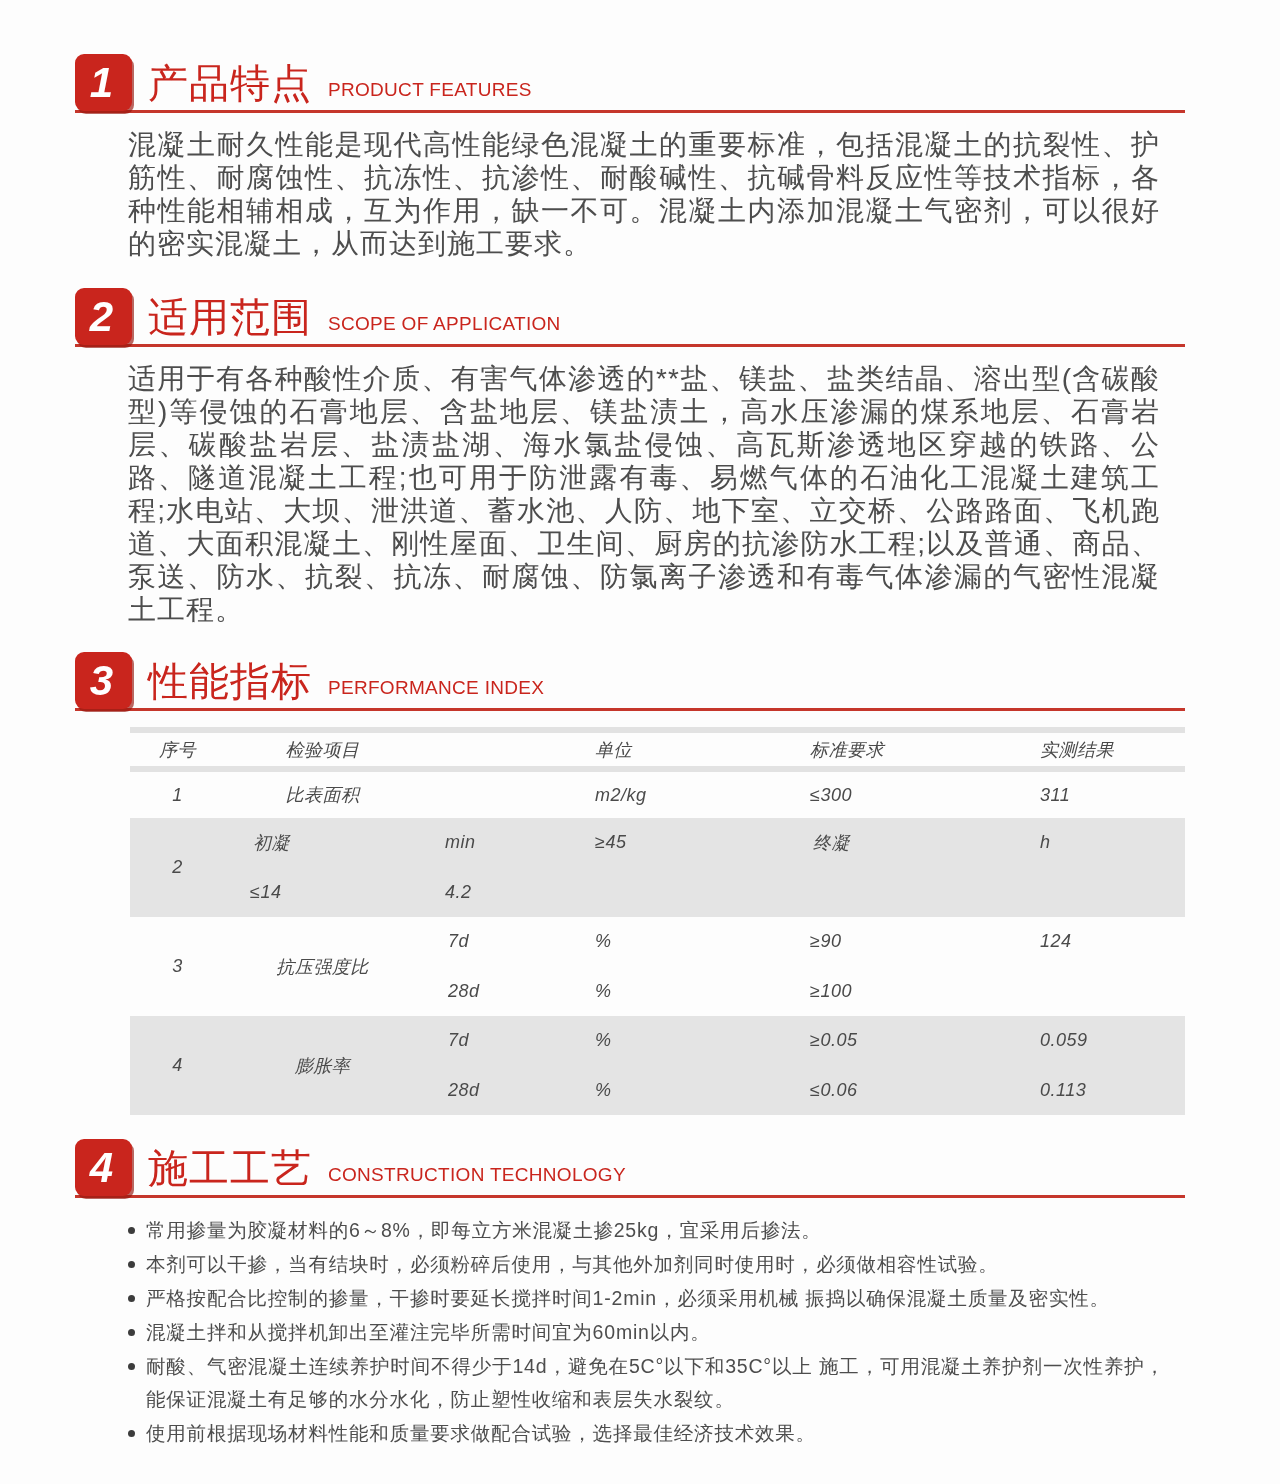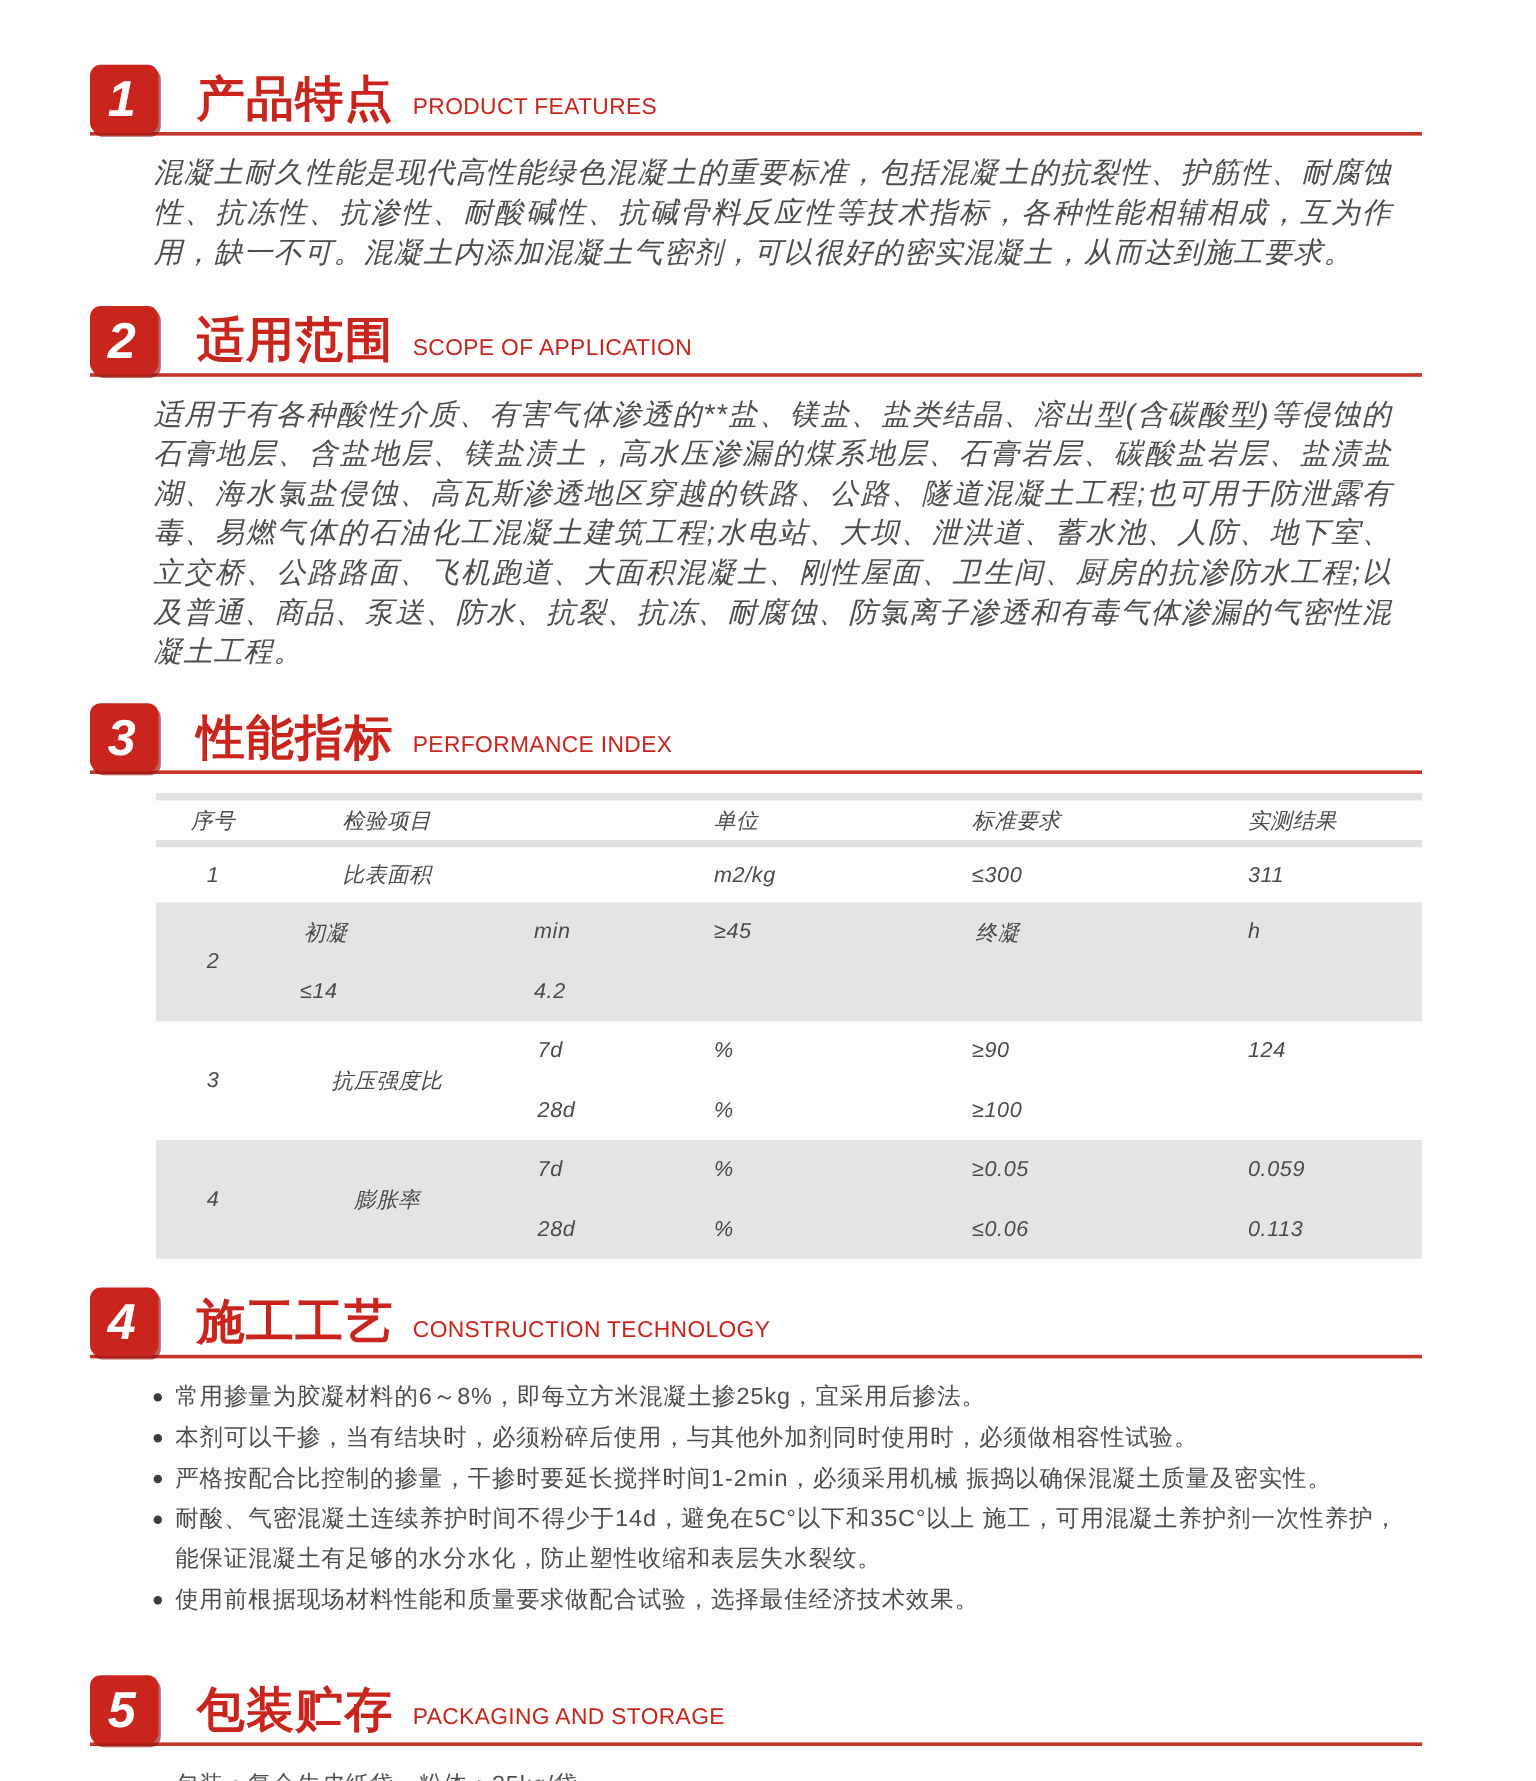--- a/index.html
+++ b/index.html
@@ -31,33 +31,33 @@
     background:var(--red);border-radius:9px;
     box-shadow:2px 3px 0 rgba(150,21,13,.65);
     display:flex;align-items:center;justify-content:center;
     margin-bottom:-1px;
   }
   .badge span{
     color:#fff;font-size:42px;font-weight:bold;font-style:italic;
     line-height:1;transform:translateX(-2px);
   }
   .sec-title{
-    color:var(--red);font-size:40px;font-weight:bold;
-    line-height:1;letter-spacing:1px;margin-bottom:7px;white-space:nowrap;margin-left:16px;
+    color:var(--red);font-size:40px;font-weight:normal;
+    line-height:1;letter-spacing:1px;margin-bottom:7px;white-space:nowrap;
   }
   .sec-sub{
     color:var(--red);font-size:19px;font-weight:normal;
     letter-spacing:.3px;margin-bottom:9px;white-space:nowrap;
   }
 
   
   .body-text{
     margin:15px 25px 0 53px;
-    font-size:24px;line-height:33px;letter-spacing:1px;
-    text-align:justify;color:var(--ink);font-style:italic;
+    font-size:28px;line-height:33px;letter-spacing:1px;
+    text-align:justify;color:var(--ink);
   }
 
   
   .bullets{margin:16px 20px 0 53px;list-style:none;}
   .bullets li{
     position:relative;padding-left:18px;
     font-size:19.5px;line-height:33px;letter-spacing:.8px;
     text-align:justify;margin-bottom:1px;color:var(--ink);
   }
   .bullets li::before{
@@ -187,20 +187,21 @@
       <div class="badge">
         <span>4</span>
       </div>
       <h2 class="sec-title">施工工艺</h2>
       <span class="sec-sub">CONSTRUCTION TECHNOLOGY</span>
     </header>
     <ul class="bullets">
       <li>常用掺量为胶凝材料的6～8%，即每立方米混凝土掺25kg，宜采用后掺法。</li>
       <li>本剂可以干掺，当有结块时，必须粉碎后使用，与其他外加剂同时使用时，必须做相容性试验。</li>
       <li>严格按配合比控制的掺量，干掺时要延长搅拌时间1-2min，必须采用机械 振捣以确保混凝土质量及密实性。</li>
+      <li>混凝土拌和从搅拌机卸出至灌注完毕所需时间宜为60min以内。</li>
       <li>耐酸、气密混凝土连续养护时间不得少于14d，避免在5C°以下和35C°以上 施工，可用混凝土养护剂一次性养护，能保证混凝土有足够的水分水化，防止塑性收缩和表层失水裂纹。</li>
       <li>使用前根据现场材料性能和质量要求做配合试验，选择最佳经济技术效果。</li>
     </ul>
   </section>
 
   <section class="sec-5">
     <header class="sec-header">
       <div class="badge">
         <span>5</span>
       </div>

